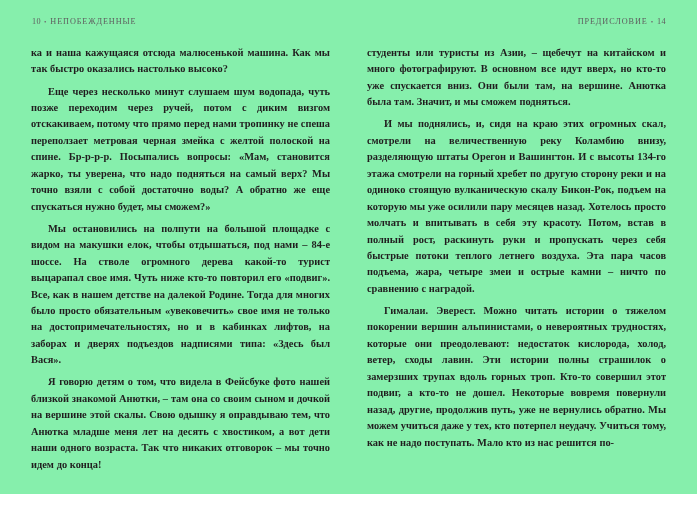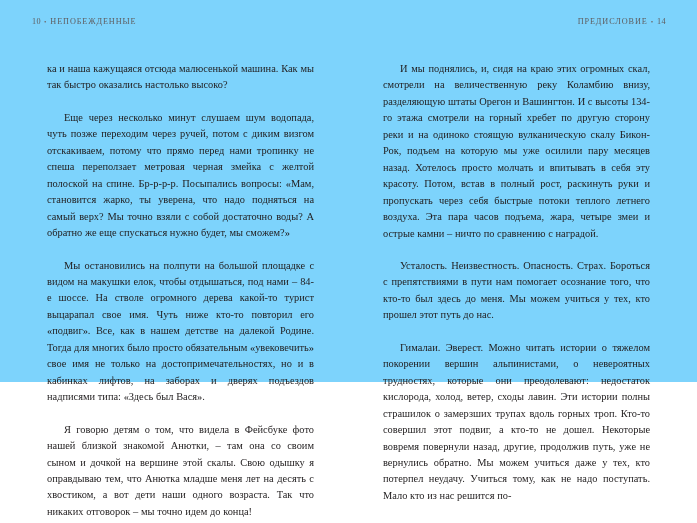--- a/index.html
+++ b/index.html
@@ -10,22 +10,22 @@
   body {
     width: 697px;
     height: 523px;
     overflow: hidden;
     font-family: "Liberation Serif", "DejaVu Serif", serif;
     color: #221f1f;
   }
   .page {
     position: relative;
     width: 697px;
-    height: 382px;
-    background: #7dd3fc;
+    height: 494px;
+    background: #86efac;
     box-sizing: border-box;
   }
   
   .running-head {
     position: absolute;
     top: 17px;
     font-family: "Liberation Serif", "DejaVu Serif", serif;
     font-size: 8.2px;
     letter-spacing: 0.9px;
     color: #5e5c5e;
@@ -55,29 +55,30 @@
     width: 635px;
     height: 440px;
     display: flex;
     justify-content: space-between;
   }
   .col {
     width: 299px;
     box-sizing: border-box;
   }
   .col p {
-    margin: 16px;
+    margin: 0;
     font-size: 10.4px;
     line-height: 16.45px;
     text-align: justify;
     text-justify: inter-word;
     text-indent: 17px;
     color: #201d1e;
     word-spacing: 0.1px;
     hyphens: manual;
+    font-weight: bold;
   }
   .col p.no-indent {
     text-indent: 0;
   }
   .col p + p {
     margin-top: 5.6px;
   }
 </style>
 </head>
 <body>
@@ -95,20 +96,20 @@
   <div class="columns">
 
     <div class="col">
       <p class="no-indent">ка и наша кажущаяся отсюда малюсенькой машина. Как мы так быстро оказались настолько высоко?</p>
       <p>Еще через несколько минут слушаем шум водопада, чуть позже переходим через ручей, потом с диким визгом отскакиваем, потому что прямо перед нами тропинку не спеша переползает метровая черная змейка с желтой полоской на спине. Бр-р-р-р. Посыпались вопросы: «Мам, становится жарко, ты уверена, что надо подняться на самый верх? Мы точно взяли с собой достаточно воды? А обратно же еще спускаться нужно будет, мы сможем?»</p>
       <p>Мы остановились на полпути на большой площадке с видом на макушки елок, чтобы отдышаться, под нами – 84-е шоссе. На стволе огромного дерева какой-то турист выцарапал свое имя. Чуть ниже кто-то повторил его «подвиг». Все, как в нашем детстве на далекой Родине. Тогда для многих было просто обязательным «увековечить» свое имя не только на достопримечательностях, но и в кабинках лифтов, на заборах и дверях подъездов надписями типа: «Здесь был Вася».</p>
       <p>Я говорю детям о том, что видела в Фейсбуке фото нашей близкой знакомой Анютки, – там она со своим сыном и дочкой на вершине этой скалы. Свою одышку я оправдываю тем, что Анютка младше меня лет на десять с хвостиком, а вот дети наши одного возраста. Так что никаких отговорок – мы точно идем до конца!</p>
     </div>
 
     <div class="col">
+      <p class="no-indent">студенты или туристы из Азии, – щебечут на китайском и много фотографируют. В основном все идут вверх, но кто-то уже спускается вниз. Они были там, на вершине. Анютка была там. Значит, и мы сможем подняться.</p>
       <p>И мы поднялись, и, сидя на краю этих огромных скал, смотрели на величественную реку Коламбию внизу, разделяющую штаты Орегон и Вашингтон. И с высоты 134-го этажа смотрели на горный хребет по другую сторону реки и на одиноко стоящую вулканическую скалу Бикон-Рок, подъем на которую мы уже осилили пару месяцев назад. Хотелось просто молчать и впитывать в себя эту красоту. Потом, встав в полный рост, раскинуть руки и пропускать через себя быстрые потоки теплого летнего воздуха. Эта пара часов подъема, жара, четыре змеи и острые камни – ничто по сравнению с наградой.</p>
-      <p>Усталость. Неизвестность. Опасность. Страх. Бороться с препятствиями в пути нам помогает осознание того, что кто-то был здесь до меня. Мы можем учиться у тех, кто прошел этот путь до нас.</p>
       <p>Гималаи. Эверест. Можно читать истории о тяжелом покорении вершин альпинистами, о невероятных трудностях, которые они преодолевают: недостаток кислорода, холод, ветер, сходы лавин. Эти истории полны страшилок о замерзших трупах вдоль горных троп. Кто-то совершил этот подвиг, а кто-то не дошел. Некоторые вовремя повернули назад, другие, продолжив путь, уже не вернулись обратно. Мы можем учиться даже у тех, кто потерпел неудачу. Учиться тому, как не надо поступать. Мало кто из нас решится по-</p>
     </div>
 
   </div>
 
 </div>
 
 </body></html>

